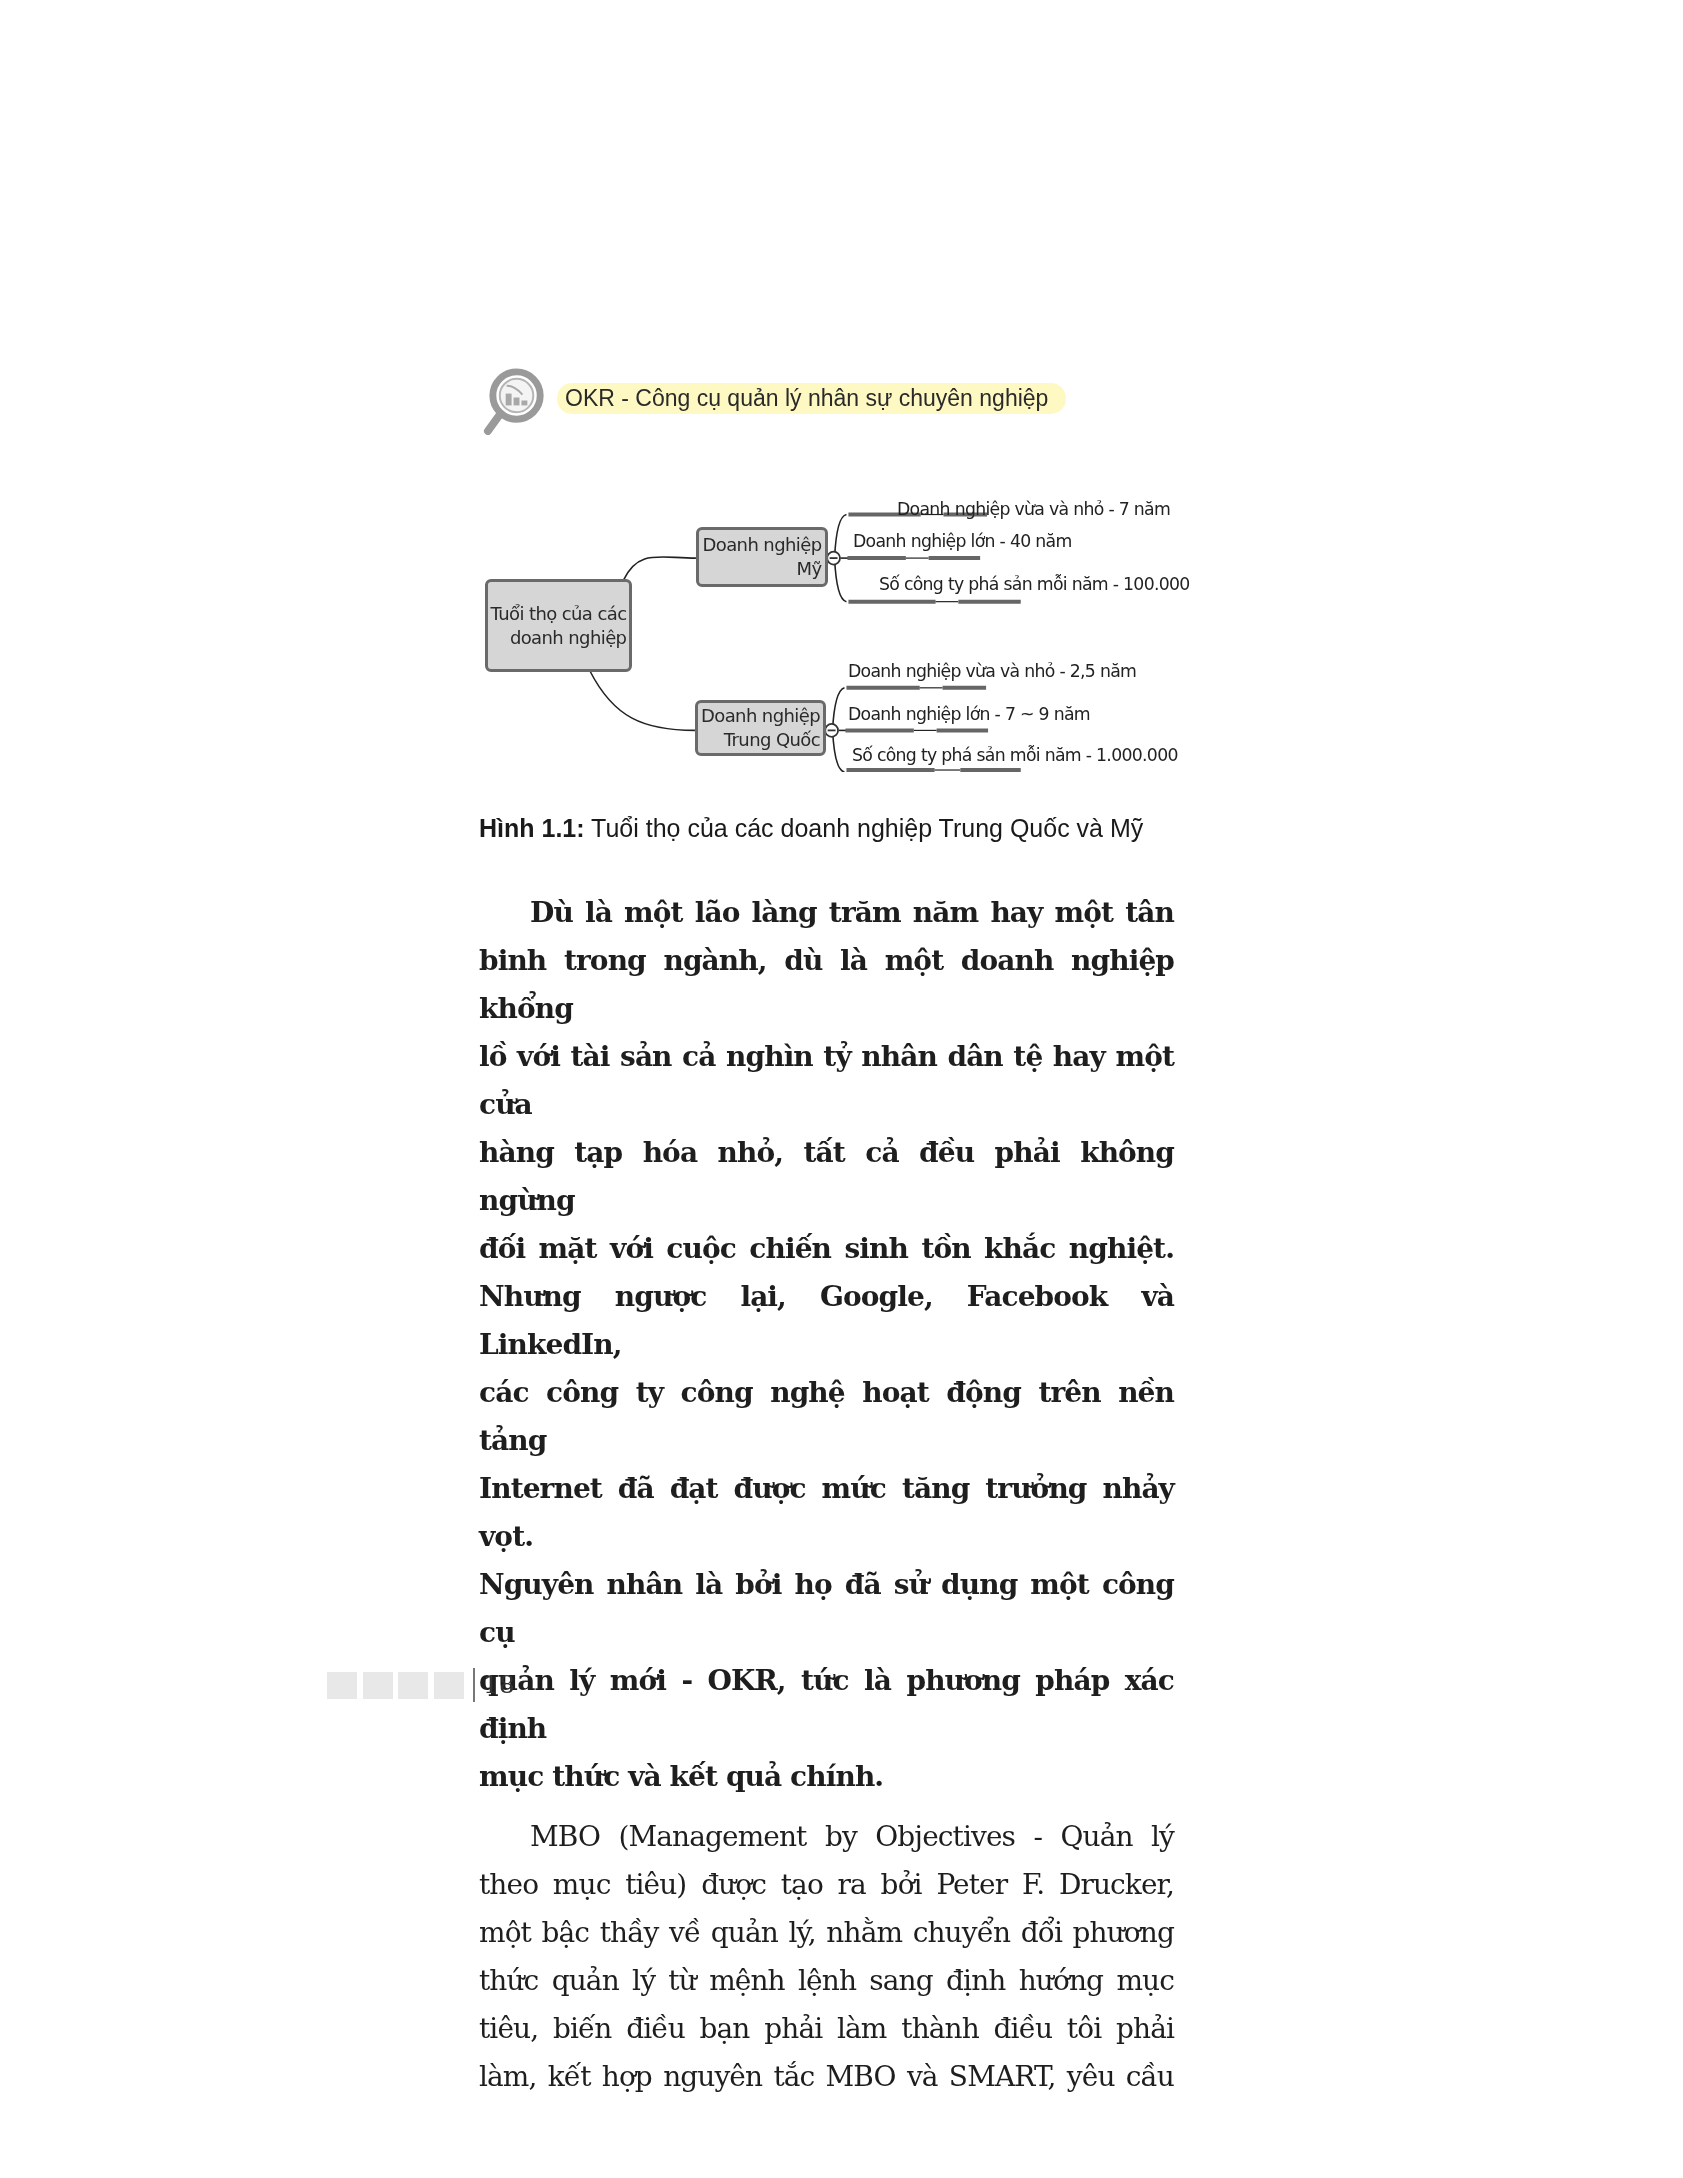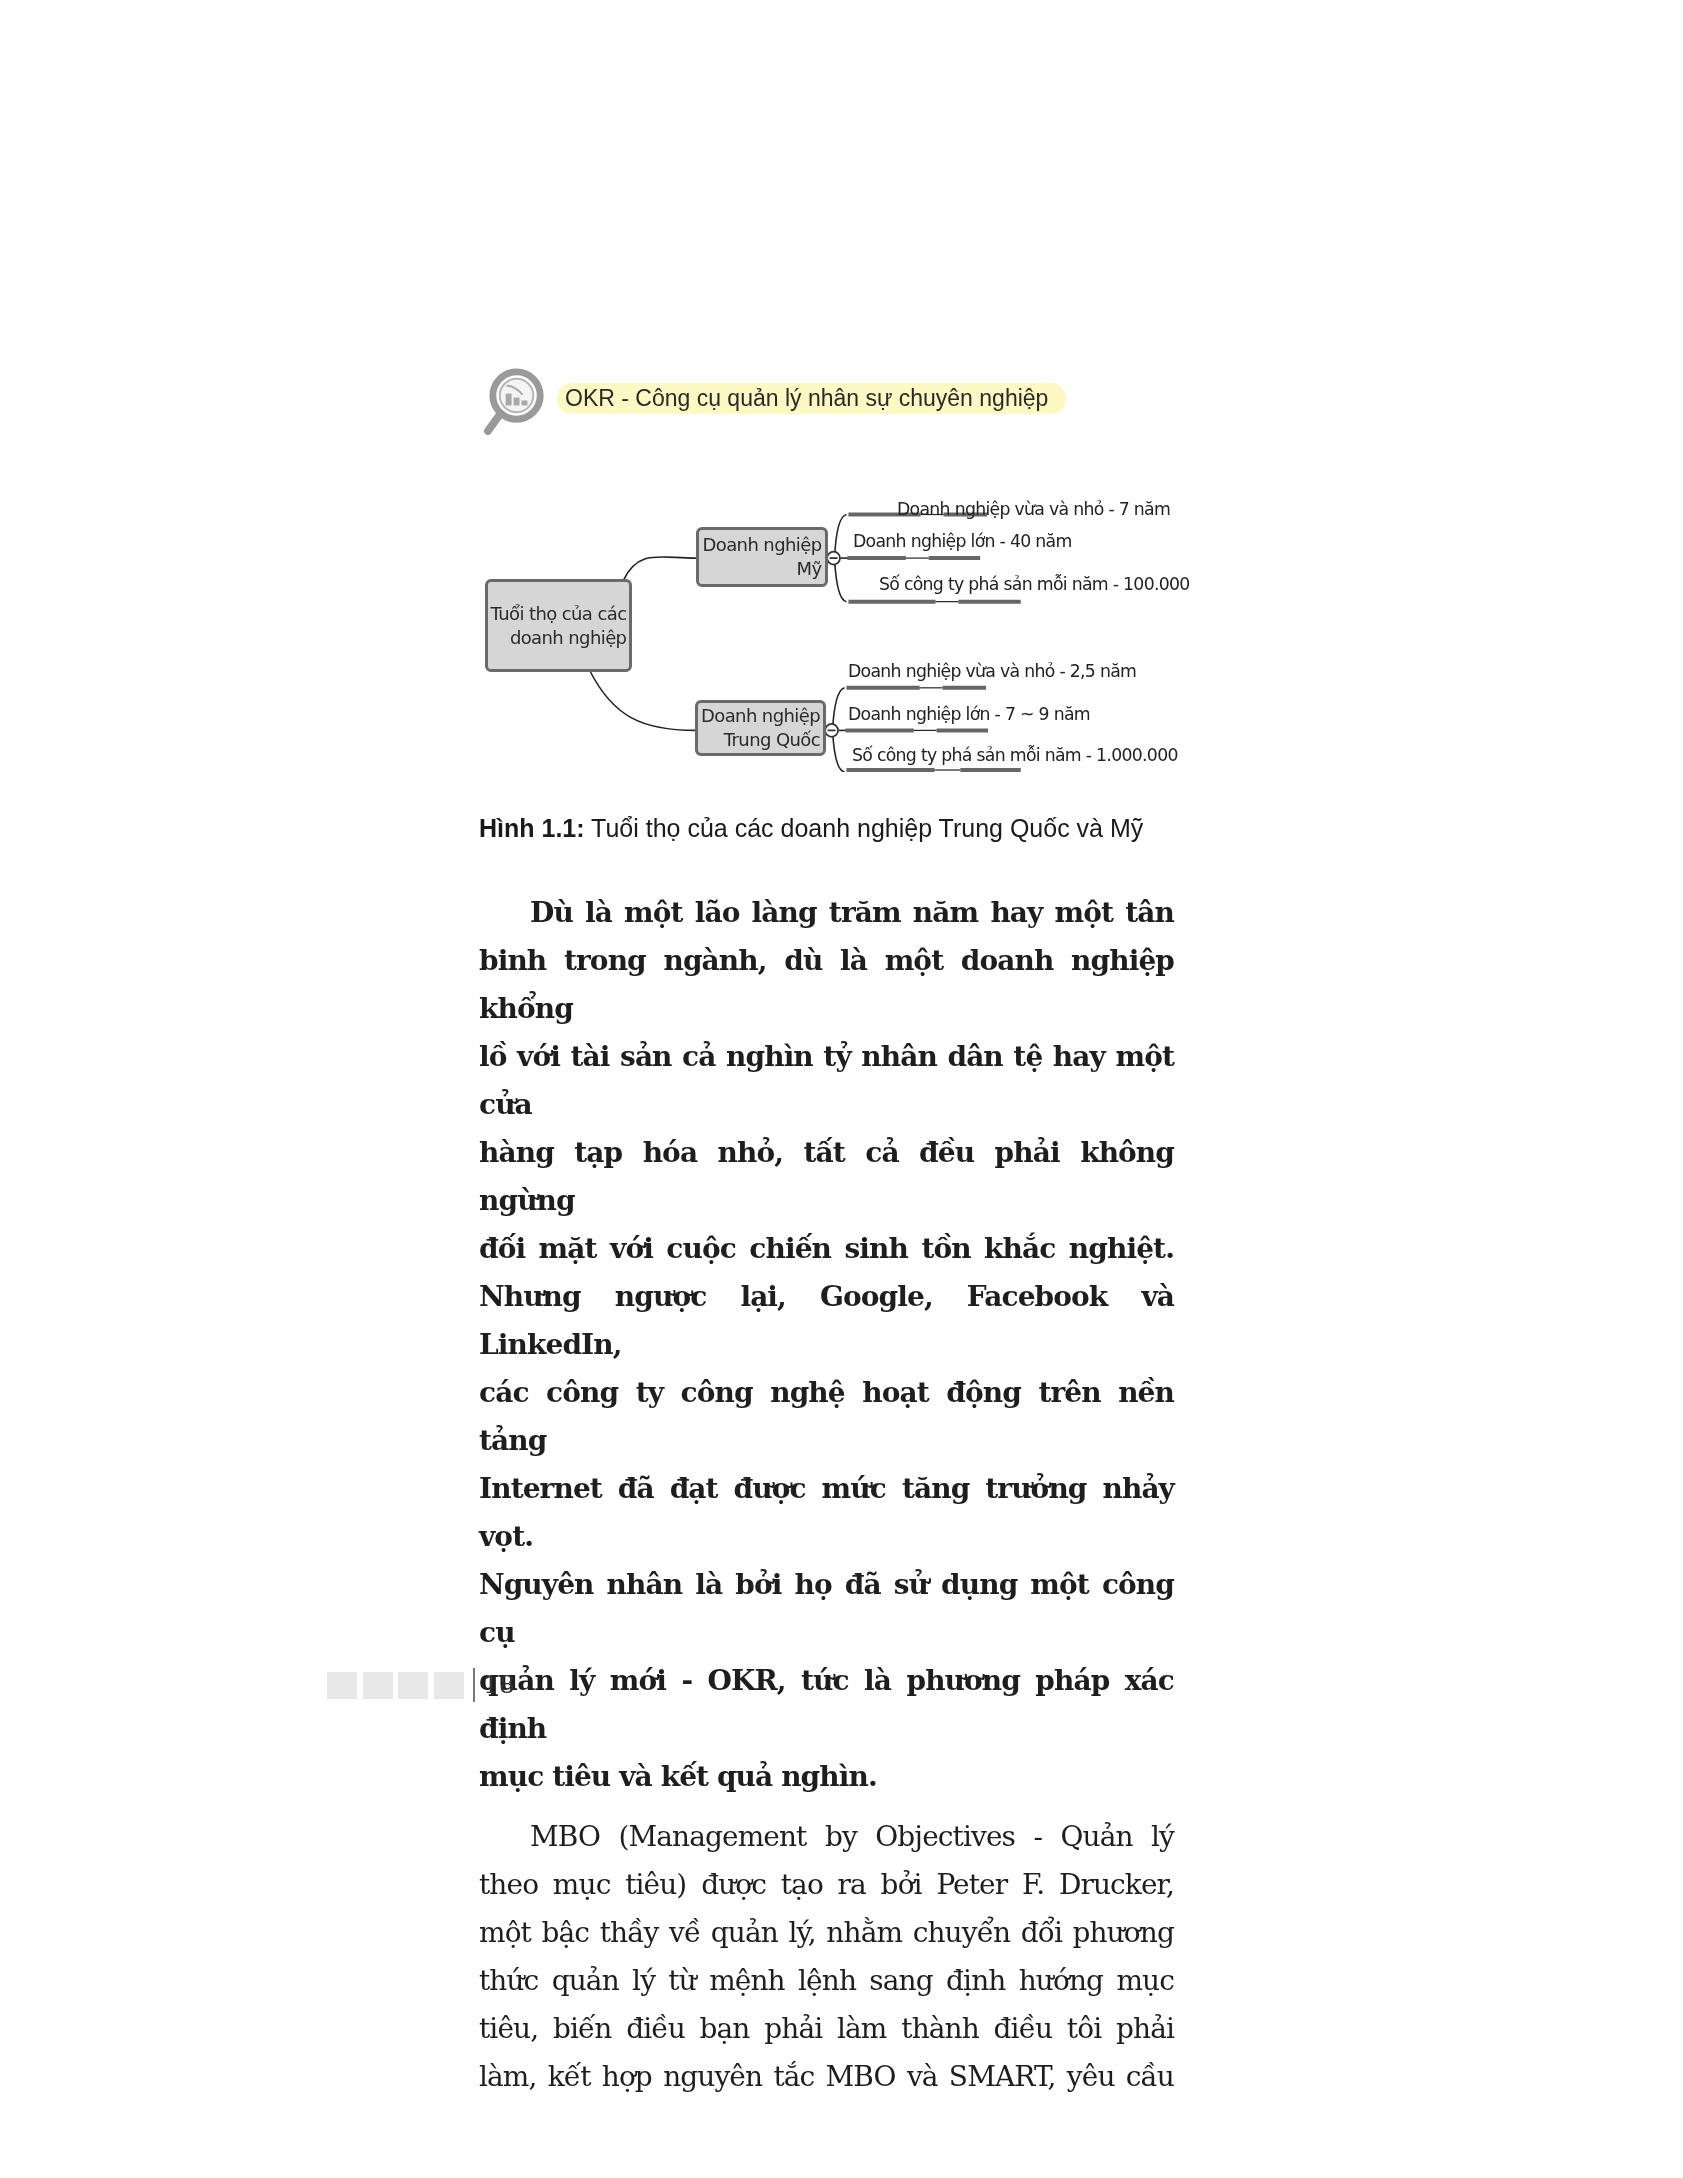--- a/index.html
+++ b/index.html
@@ -146,21 +146,21 @@
       <span class="ln first">Dù là một lão làng trăm năm hay một tân</span>
       <span class="ln">binh trong ngành, dù là một doanh nghiệp khổng</span>
       <span class="ln">lồ với tài sản cả nghìn tỷ nhân dân tệ hay một cửa</span>
       <span class="ln">hàng tạp hóa nhỏ, tất cả đều phải không ngừng</span>
       <span class="ln">đối mặt với cuộc chiến sinh tồn khắc nghiệt.</span>
       <span class="ln">Nhưng ngược lại, Google, Facebook và LinkedIn,</span>
       <span class="ln">các công ty công nghệ hoạt động trên nền tảng</span>
       <span class="ln">Internet đã đạt được mức tăng trưởng nhảy vọt.</span>
       <span class="ln">Nguyên nhân là bởi họ đã sử dụng một công cụ</span>
       <span class="ln">quản lý mới - OKR, tức là phương pháp xác định</span>
-      <span class="ln last">mục tiêu và kết quả nghìn.</span>
+      <span class="ln last">mục thức và kết quả chính.</span>
     </div>
     <div>
       <span class="ln first">MBO (Management by Objectives - Quản lý</span>
       <span class="ln">theo mục tiêu) được tạo ra bởi Peter F. Drucker,</span>
       <span class="ln">một bậc thầy về quản lý, nhằm chuyển đổi phương</span>
       <span class="ln">thức quản lý từ mệnh lệnh sang định hướng mục</span>
       <span class="ln">tiêu, biến điều bạn phải làm thành điều tôi phải</span>
       <span class="ln">làm, kết hợp nguyên tắc MBO và SMART, yêu cầu</span>
     </div>
   </div>

